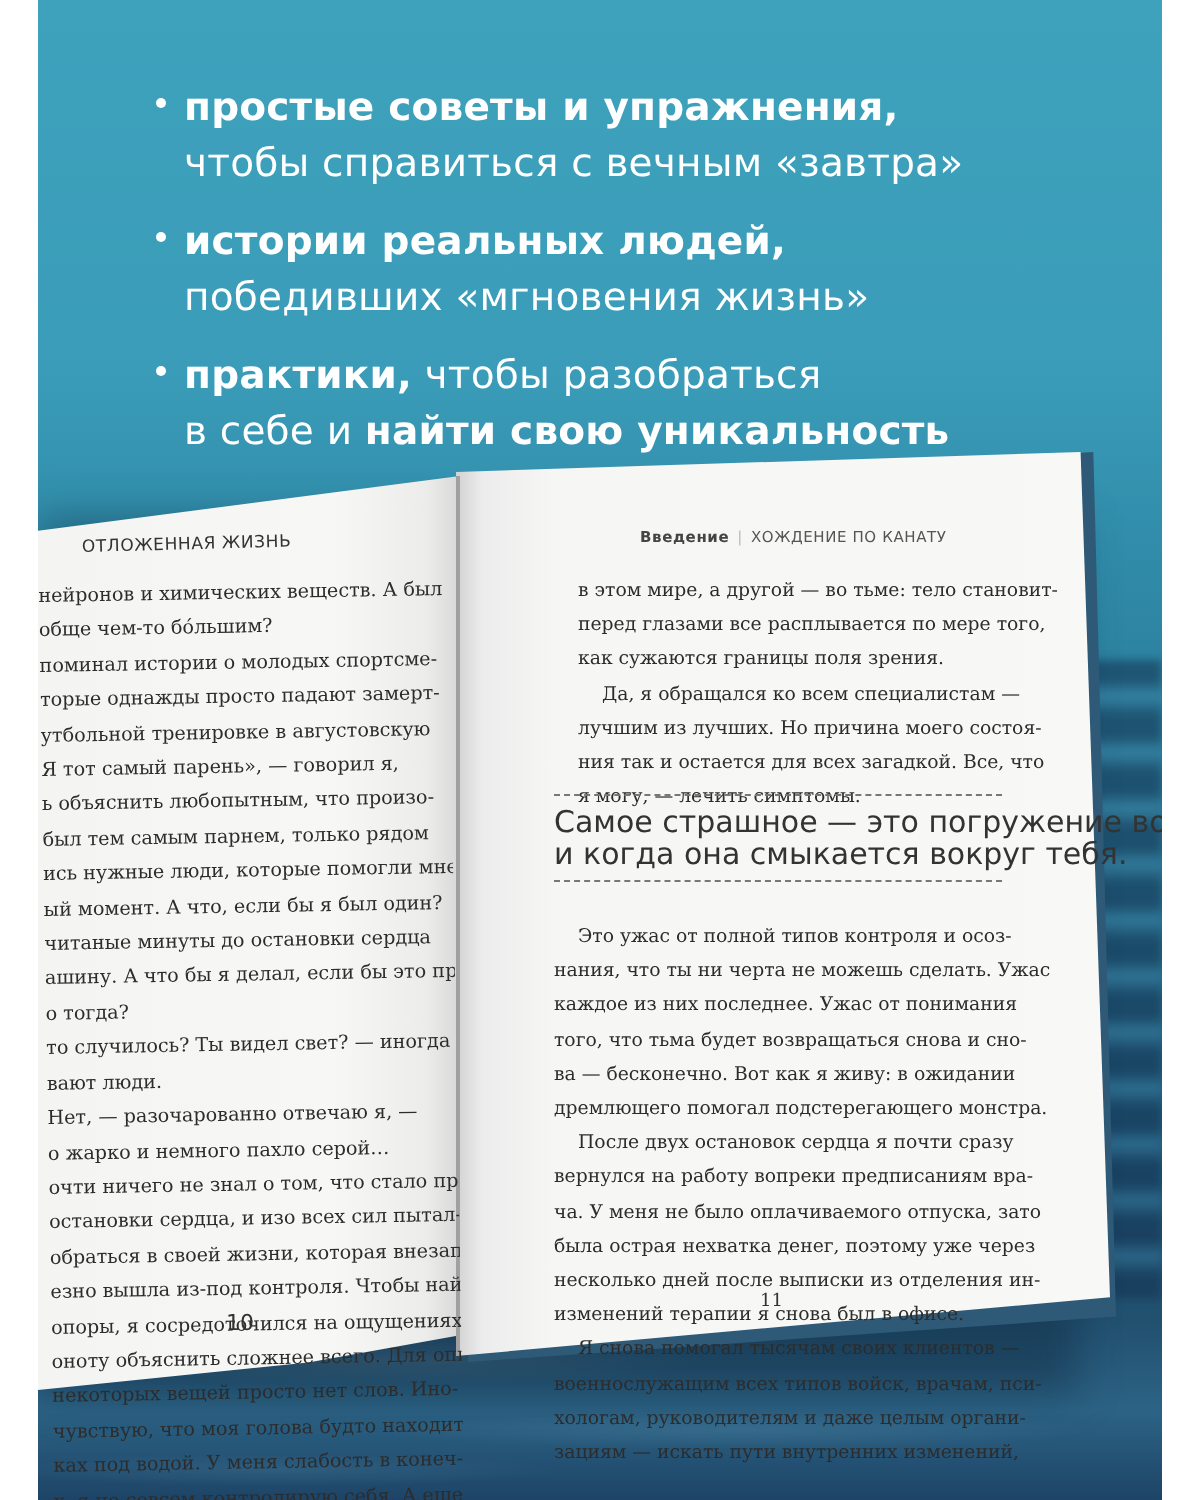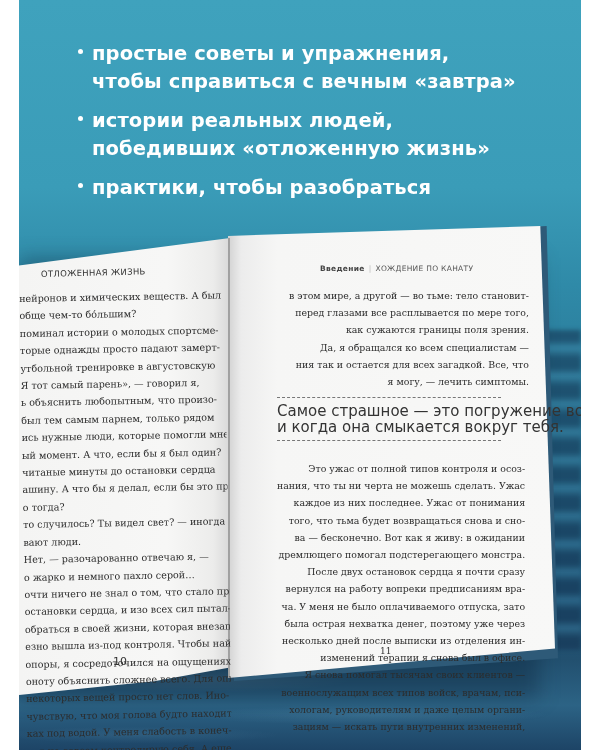--- a/index.html
+++ b/index.html
@@ -18,21 +18,21 @@
   .right-streaks {
     position: absolute; left: 518px; top: 330px; width: 44px; height: 320px;
     background: repeating-linear-gradient(180deg, rgba(20,50,80,0.55) 0px, rgba(20,50,80,0.55) 10px, rgba(70,140,175,0.35) 18px, rgba(20,50,80,0.55) 28px);
     filter: blur(2px);
   }
   .bullets { position: absolute; left: 73px; top: 40px; color: #ffffff; }
   .bullet { position: relative; margin-bottom: 11px; }
   .bullet-dot { position: absolute; left: -14px; top: 9px; width: 5px; height: 5px; border-radius: 50%; background: #ffffff; }
   .bullet-line { font-size: 19.5px; line-height: 28px; white-space: nowrap; letter-spacing: 0.1px; }
   .b { font-weight: bold; }
-  .n { font-weight: bold; }
+  .n { font-weight: normal; }
 
   
   .book-shadow {
     position: absolute; left: 0; top: 258px; width: 520px; height: 440px;
     background: rgba(10,30,50,0.35); filter: blur(10px);
   }
   .right-cover {
     position: absolute; left: 215px; top: 226px; width: 324px; height: 455px;
     background: #2e5a78;
     clip-path: polygon(0% 4%, 96.5% 0%, 100% 95%, 0% 100%);
@@ -52,21 +52,21 @@
   .page-text { position: absolute; font-family: "DejaVu Serif", serif; color: #2c2c2c; white-space: nowrap; }
   .left-header { position: absolute; left: 22px; top: 269px; font-family: "DejaVu Sans", sans-serif; font-size: 8.5px; color: #333; letter-spacing: 0.3px; transform: rotate(-1.5deg); transform-origin: left center; }
   .left-body { left: 0px; top: 290px; width: 205px; overflow: hidden; font-size: 9.6px; line-height: 17.4px; transform: rotate(-1deg); transform-origin: left top; }
   .left-body .ln { display: block; }
   .left-pagenum { position: absolute; left: 94px; top: 655px; font-family: "DejaVu Sans", sans-serif; font-size: 11px; color: #333; }
 
   .right-header { position: absolute; left: 301px; top: 264px; font-family: "DejaVu Sans", sans-serif; font-size: 7.5px; color: #555; letter-spacing: 0.3px; white-space: nowrap; }
   .right-header .intro { font-weight: bold; color: #444; }
   .right-header .sep { color: #bbb; margin: 0 4px; }
   .right-body { font-size: 9.4px; line-height: 17.2px; }
-  .right-body .ln { display: block; text-align: right; }
+  .right-body .ln { display: block; }
   .rb1 { left: 270px; top: 287px; }
   .rb2 { left: 258px; top: 460px; }
   .indent { padding-left: 12px; }
   .quote-box { position: absolute; left: 258px; top: 397px; width: 224px; }
   .quote-rule { border-top: 1px dashed #777; width: 224px; }
   .quote-text { font-family: "DejaVu Sans", sans-serif; font-size: 15px; line-height: 16px; color: #333; padding: 5px 0 5px 0; white-space: nowrap; }
   .right-pagenum { position: absolute; left: 361px; top: 646px; font-family: "DejaVu Serif", serif; font-size: 9px; color: #333; }
 </style>
 </head>
 <body>
@@ -77,25 +77,26 @@
 
   <div class="bullets">
     <div class="bullet">
       <span class="bullet-dot"></span>
       <div class="bullet-line"><span class="b">простые советы и упражнения,</span></div>
       <div class="bullet-line"><span class="n">чтобы справиться с вечным «завтра»</span></div>
     </div>
     <div class="bullet">
       <span class="bullet-dot"></span>
       <div class="bullet-line"><span class="b">истории реальных людей,</span></div>
-      <div class="bullet-line"><span class="n">победивших «отложенную жизнь»</span></div>
+      <div class="bullet-line"><span class="n">победивших «мгновения жизнь»</span></div>
     </div>
     <div class="bullet">
       <span class="bullet-dot"></span>
       <div class="bullet-line"><span class="b">практики,</span><span class="n"> чтобы разобраться</span></div>
+      <div class="bullet-line"><span class="n">в себе и </span><span class="b">найти свою уникальность</span></div>
     </div>
   </div>
 
   <div class="book-shadow"></div>
   <div class="right-cover"></div>
   <div class="left-page"></div>
   <div class="right-page"></div>
   <div class="spine"></div>
 
   <div class="left-header">ОТЛОЖЕННАЯ ЖИЗНЬ</div>
@@ -133,20 +134,21 @@
 
   <div class="right-header">
     <span class="intro">Введение</span><span class="sep">|</span><span>ХОЖДЕНИЕ ПО КАНАТУ</span>
   </div>
 
   <div class="page-text right-body rb1">
     <span class="ln">в этом мире, а другой — во тьме: тело становит-</span>
     <span class="ln">перед глазами все расплывается по мере того,</span>
     <span class="ln">как сужаются границы поля зрения.</span>
     <span class="ln indent">Да, я обращался ко всем специалистам —</span>
+    <span class="ln">лучшим из лучших. Но причина моего состоя-</span>
     <span class="ln">ния так и остается для всех загадкой. Все, что</span>
     <span class="ln">я могу, — лечить симптомы.</span>
   </div>
 
   <div class="quote-box">
     <div class="quote-rule"></div>
     <div class="quote-text">
       <div>Самое страшное — это погружение во тьму,</div>
       <div>и когда она смыкается вокруг тебя.</div>
     </div>

